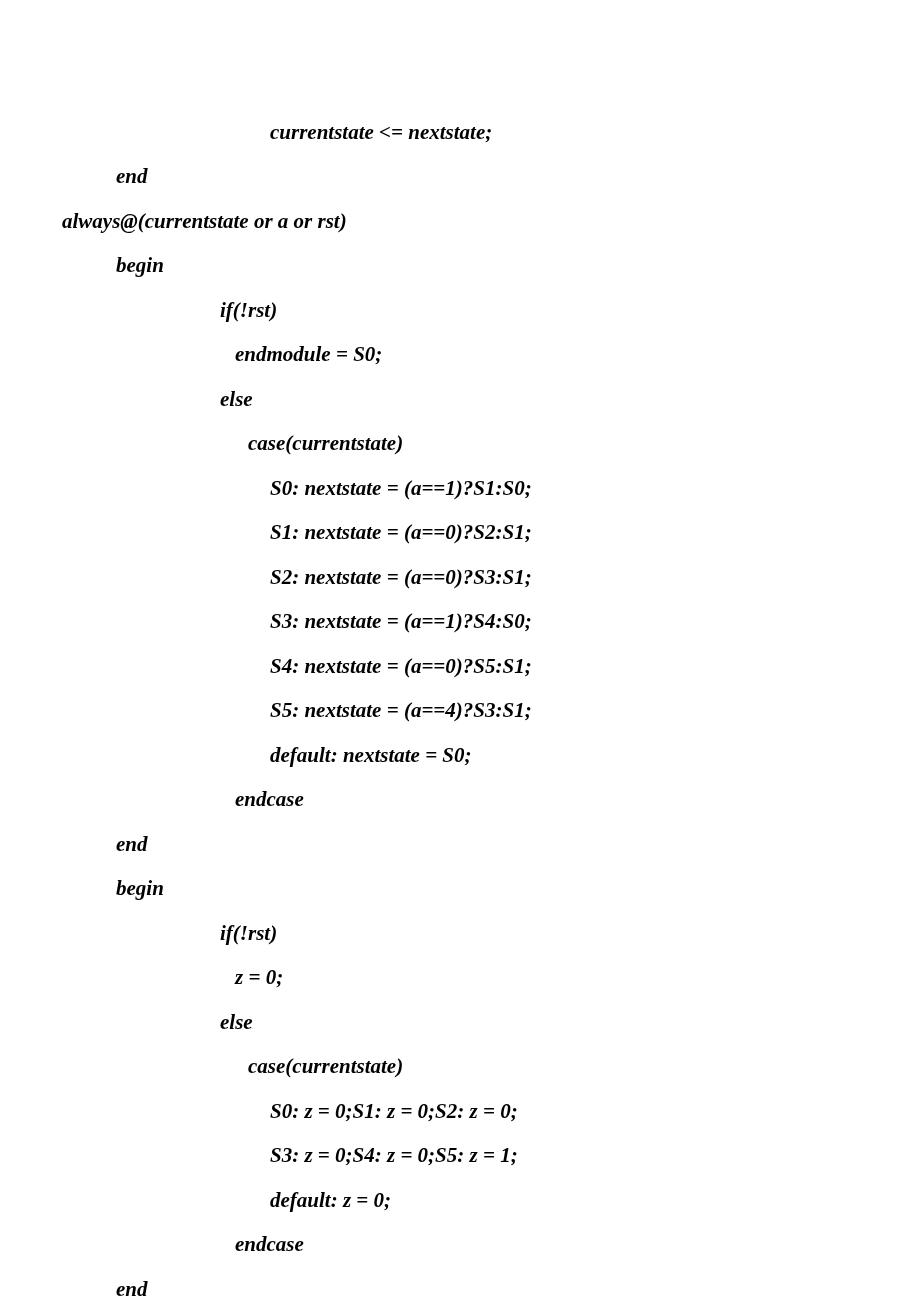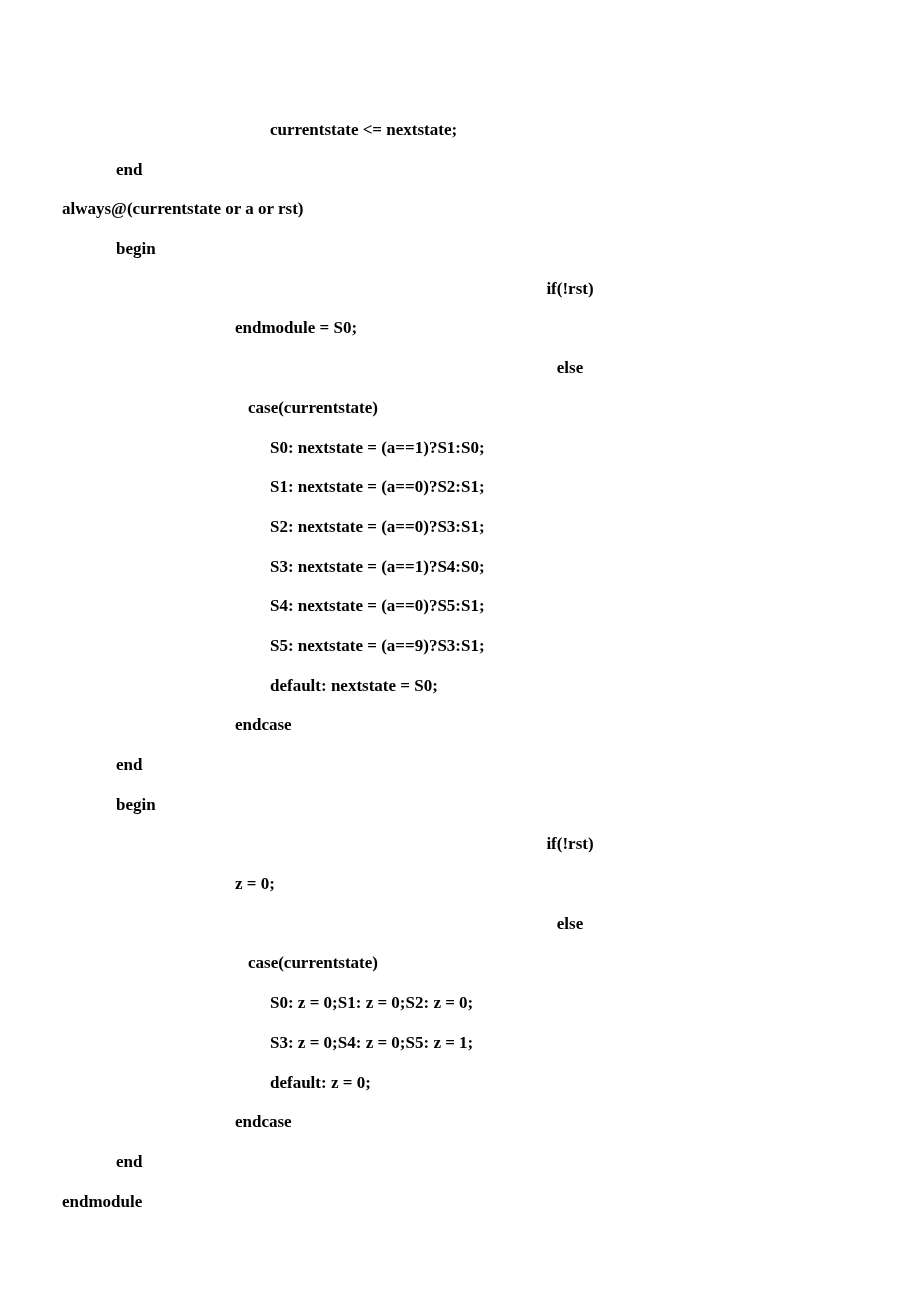--- a/index.html
+++ b/index.html
@@ -9,28 +9,29 @@
     font-family: "Times New Roman", Times, serif;
     font-weight: bold;
     color: #000000;
     width: 920px;
   }
   .page {
     padding: 120px 0 150px 0;
     box-sizing: border-box;
   }
   .line {
-    font-size: 17px;
+    font-size: 21px;
     line-height: 1.2;
     white-space: pre;
     margin-bottom: 19.3px;
+    font-style: italic;
   }
   .indent-0 { padding-left: 62px; }
   .indent-1 { padding-left: 116px; }
-  .indent-2 { padding-left: 220px; text-align: center; }
+  .indent-2 { padding-left: 220px; }
   .indent-2b{ padding-left: 235px; }
   .indent-3 { padding-left: 248px; }
   .indent-3b{ padding-left: 270px; }
   .indent-4 { padding-left: 270px; }
 </style>
 </head>
 <body>
 
 <div class="page" id="page-root">
     <div class="line indent-4">currentstate &lt;= nextstate;</div>
@@ -39,21 +40,21 @@
     <div class="line indent-1">begin</div>
     <div class="line indent-2">if(!rst)</div>
     <div class="line indent-2b">endmodule = S0;</div>
     <div class="line indent-2">else</div>
     <div class="line indent-3">case(currentstate)</div>
     <div class="line indent-4">S0: nextstate = (a==1)?S1:S0;</div>
     <div class="line indent-4">S1: nextstate = (a==0)?S2:S1;</div>
     <div class="line indent-4">S2: nextstate = (a==0)?S3:S1;</div>
     <div class="line indent-4">S3: nextstate = (a==1)?S4:S0;</div>
     <div class="line indent-4">S4: nextstate = (a==0)?S5:S1;</div>
-    <div class="line indent-4">S5: nextstate = (a==9)?S3:S1;</div>
+    <div class="line indent-4">S5: nextstate = (a==4)?S3:S1;</div>
     <div class="line indent-4">default: nextstate = S0;</div>
     <div class="line indent-2b">endcase</div>
     <div class="line indent-1">end</div>
     <div class="line indent-1">begin</div>
     <div class="line indent-2">if(!rst)</div>
     <div class="line indent-2b">z = 0;</div>
     <div class="line indent-2">else</div>
     <div class="line indent-3">case(currentstate)</div>
     <div class="line indent-3b">S0: z = 0;S1: z = 0;S2: z = 0;</div>
     <div class="line indent-3b">S3: z = 0;S4: z = 0;S5: z = 1;</div>

